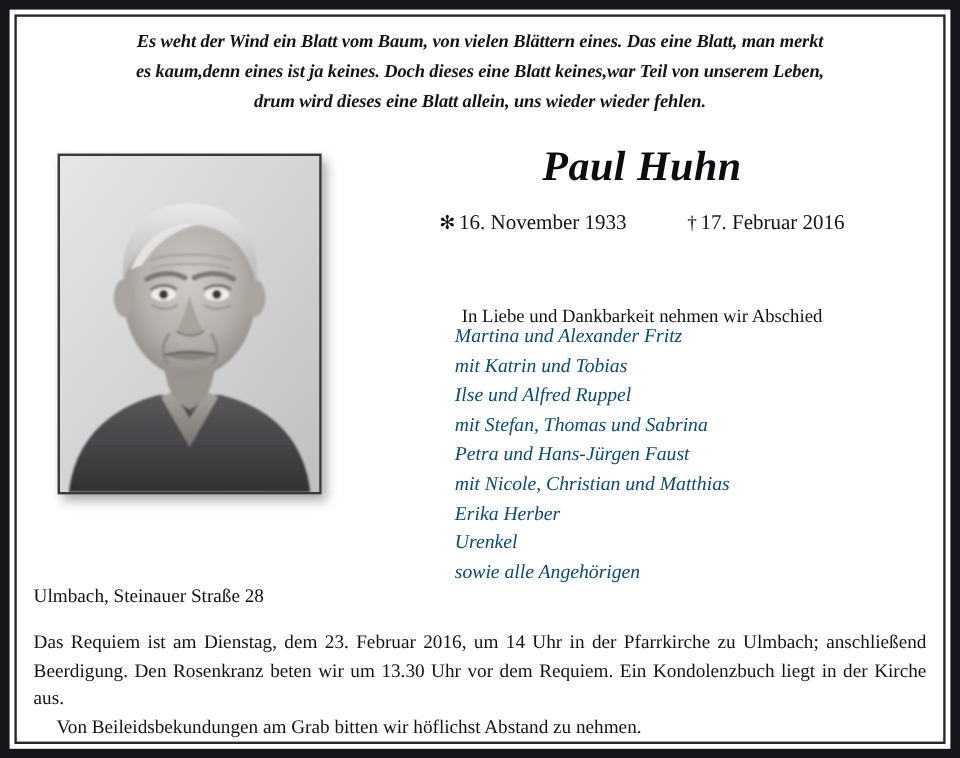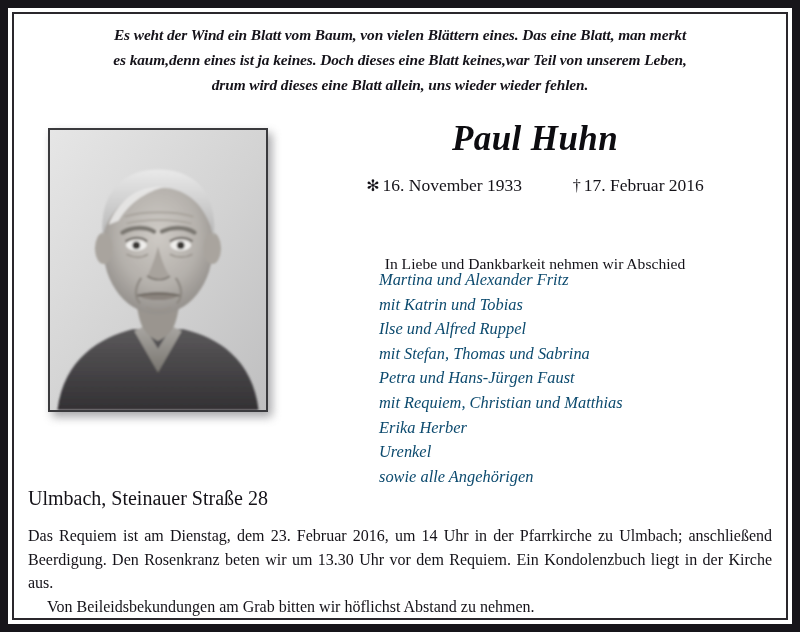--- a/index.html
+++ b/index.html
@@ -141,21 +141,21 @@
     line-height: 24.6px;
     color: #0c4a6e;
   }
   .mourners .mline { display: block; white-space: nowrap; }
 
   
   .address {
     position: absolute;
     left: 14px;
     top: 474px;
-    font-size: 20px;
+    font-size: 16px;
     line-height: 20px;
     color: #141218;
   }
 
   
   .notice {
     position: absolute;
     left: 14px;
     top: 510px;
     width: 744px;
@@ -270,21 +270,21 @@
     </div>
 
     <div class="farewell">In Liebe und Dankbarkeit nehmen wir Abschied</div>
 
     <div class="mourners">
       <span class="mline">Martina und Alexander Fritz</span>
       <span class="mline">mit Katrin und Tobias</span>
       <span class="mline">Ilse und Alfred Ruppel</span>
       <span class="mline">mit Stefan, Thomas und Sabrina</span>
       <span class="mline">Petra und Hans-Jürgen Faust</span>
-      <span class="mline">mit Requiem, Christian und Matthias</span>
+      <span class="mline">mit Nicole, Christian und Matthias</span>
       <span class="mline">Erika Herber</span>
       <span class="mline">Urenkel</span>
       <span class="mline">sowie alle Angehörigen</span>
     </div>
 
     <div class="address">Ulmbach, Steinauer Straße 28</div>
 
     <div class="notice">
       <p class="para">Das Requiem ist am Dienstag, dem 23. Februar 2016, um 14 Uhr in der Pfarrkirche zu Ulmbach; anschließend Beerdigung. Den Rosenkranz beten wir um 13.30 Uhr vor dem Requiem. Ein Kondolenzbuch liegt in der Kirche aus.</p>
       <p class="para last">Von Beileidsbekundungen am Grab bitten wir höflichst Abstand zu nehmen.</p>

